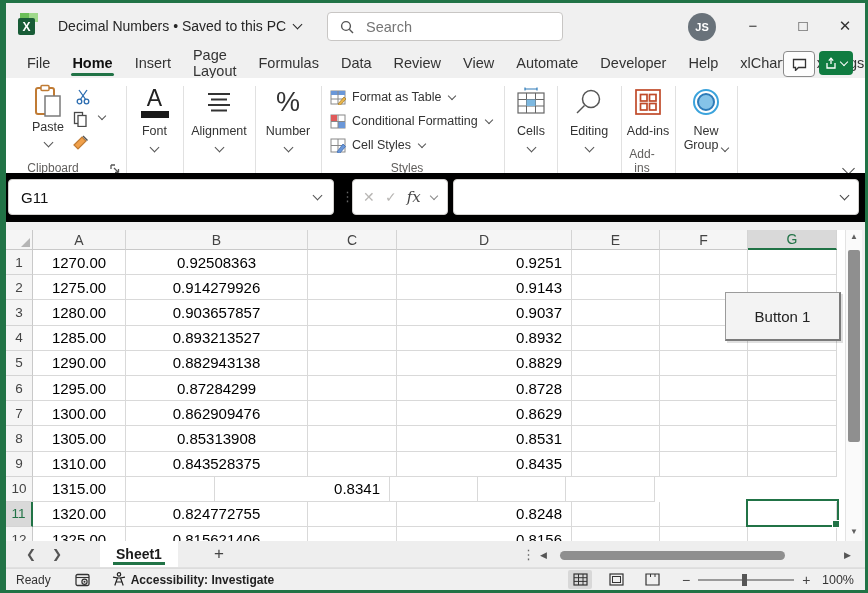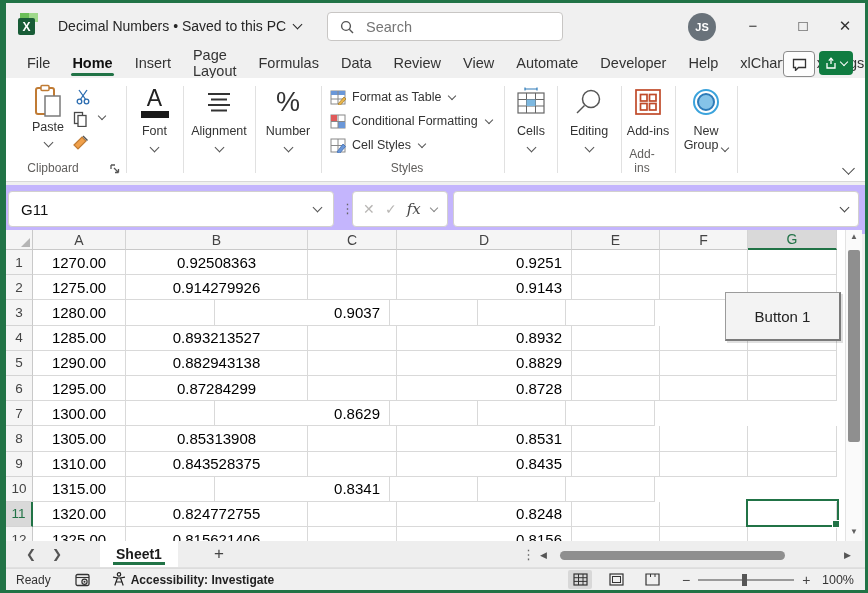--- a/index.html
+++ b/index.html
@@ -34,21 +34,21 @@
   .glabel{position:absolute;bottom:6px;left:0;right:12px;text-align:center;font-size:12px;color:#605e5c;}
   .bigbtn{position:absolute;top:6px;display:flex;flex-direction:column;align-items:center;width:100%;}
   .bigbtn .icn{height:36px;display:flex;align-items:center;justify-content:center;}
   .bigbtn .lbl{font-size:12.5px;color:#333;margin-top:4px;}
   .bigbtn .chev{margin-top:6px;color:#555;}
   .srow{display:flex;align-items:center;gap:6px;height:24px;font-size:12.5px;color:#333;white-space:nowrap;}
   .srow .chev{margin-left:2px;}
   .miniicn{width:17px;height:17px;display:flex;align-items:center;justify-content:center;}
   #collapse-ribbon{right:12px;bottom:8px;color:#444;}
   
-  #fbar{left:6px;top:185px;right:3px;height:49px;background:#c4b5fd;padding-left:12px;}
+  #fbar{left:6px;top:173px;right:3px;height:49px;background:#000000;padding-left:12px;}
   .fbox{position:absolute;top:6px;height:36px;background:#fff;border:1px solid #d2d0ce;border-radius:4px;box-sizing:border-box;display:flex;align-items:center;}
   #name-box{left:2px;width:326px;padding:0 12px;font-size:15px;color:#111;justify-content:space-between;}
   #fx-box{left:346px;width:96px;justify-content:space-evenly;}
   #formula-box{left:447px;right:6px;padding:0 10px;justify-content:space-between;}
   #formula-box input{border:none;outline:none;flex:1;font-size:14px;background:transparent;font-family:"Liberation Sans",sans-serif;}
   .dots{color:#666;font-size:13px;letter-spacing:0;}
   .fxicn{font-family:"DejaVu Serif",serif;font-style:italic;font-size:15px;color:#444;}
   .graymark{color:#b8b6b4;font-size:14px;}
   
   #grid{left:6px;top:230px;width:839px;height:311px;background:#fff;overflow:hidden;}
@@ -408,20 +408,21 @@
           <div class="gcell al-center" style="width: 182px;">0.914279926</div>
           <div class="gcell al-center" style="width: 89px;"></div>
           <div class="gcell al-right" style="width: 175px;">0.9143</div>
           <div class="gcell al-center" style="width: 88px;"></div>
           <div class="gcell al-center" style="width: 88px;"></div>
           <div class="gcell al-center" style="width: 89px;"></div>
         </div>
         <div class="grow">
           <div class="rowhdr">3</div>
           <div class="gcell al-center" style="width: 93px;">1280.00</div>
+          <div class="gcell al-center" style="width: 182px;">0.903657857</div>
           <div class="gcell al-center" style="width: 89px;"></div>
           <div class="gcell al-right" style="width: 175px;">0.9037</div>
           <div class="gcell al-center" style="width: 88px;"></div>
           <div class="gcell al-center" style="width: 88px;"></div>
           <div class="gcell al-center" style="width: 89px;"></div>
         </div>
         <div class="grow">
           <div class="rowhdr">4</div>
           <div class="gcell al-center" style="width: 93px;">1285.00</div>
           <div class="gcell al-center" style="width: 182px;">0.893213527</div>
@@ -447,20 +448,21 @@
           <div class="gcell al-center" style="width: 182px;">0.87284299</div>
           <div class="gcell al-center" style="width: 89px;"></div>
           <div class="gcell al-right" style="width: 175px;">0.8728</div>
           <div class="gcell al-center" style="width: 88px;"></div>
           <div class="gcell al-center" style="width: 88px;"></div>
           <div class="gcell al-center" style="width: 89px;"></div>
         </div>
         <div class="grow">
           <div class="rowhdr">7</div>
           <div class="gcell al-center" style="width: 93px;">1300.00</div>
+          <div class="gcell al-center" style="width: 182px;">0.862909476</div>
           <div class="gcell al-center" style="width: 89px;"></div>
           <div class="gcell al-right" style="width: 175px;">0.8629</div>
           <div class="gcell al-center" style="width: 88px;"></div>
           <div class="gcell al-center" style="width: 88px;"></div>
           <div class="gcell al-center" style="width: 89px;"></div>
         </div>
         <div class="grow">
           <div class="rowhdr">8</div>
           <div class="gcell al-center" style="width: 93px;">1305.00</div>
           <div class="gcell al-center" style="width: 182px;">0.85313908</div>

